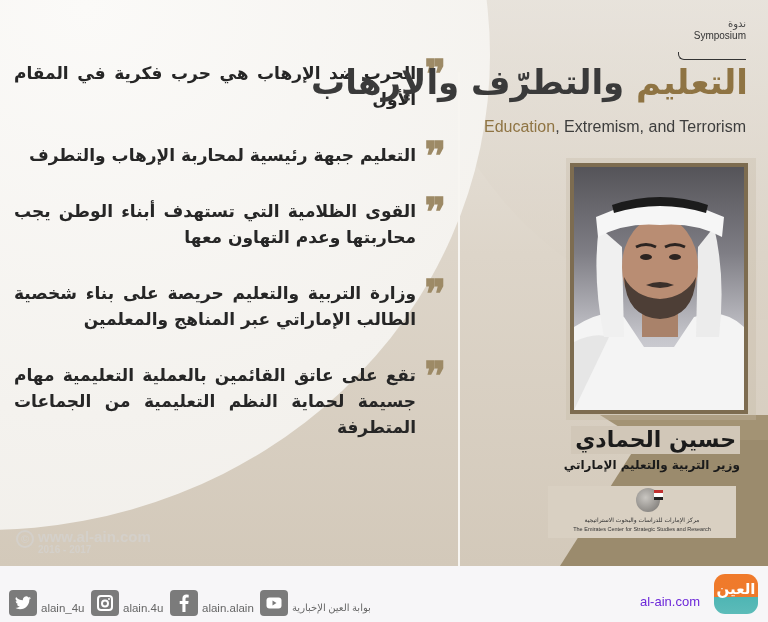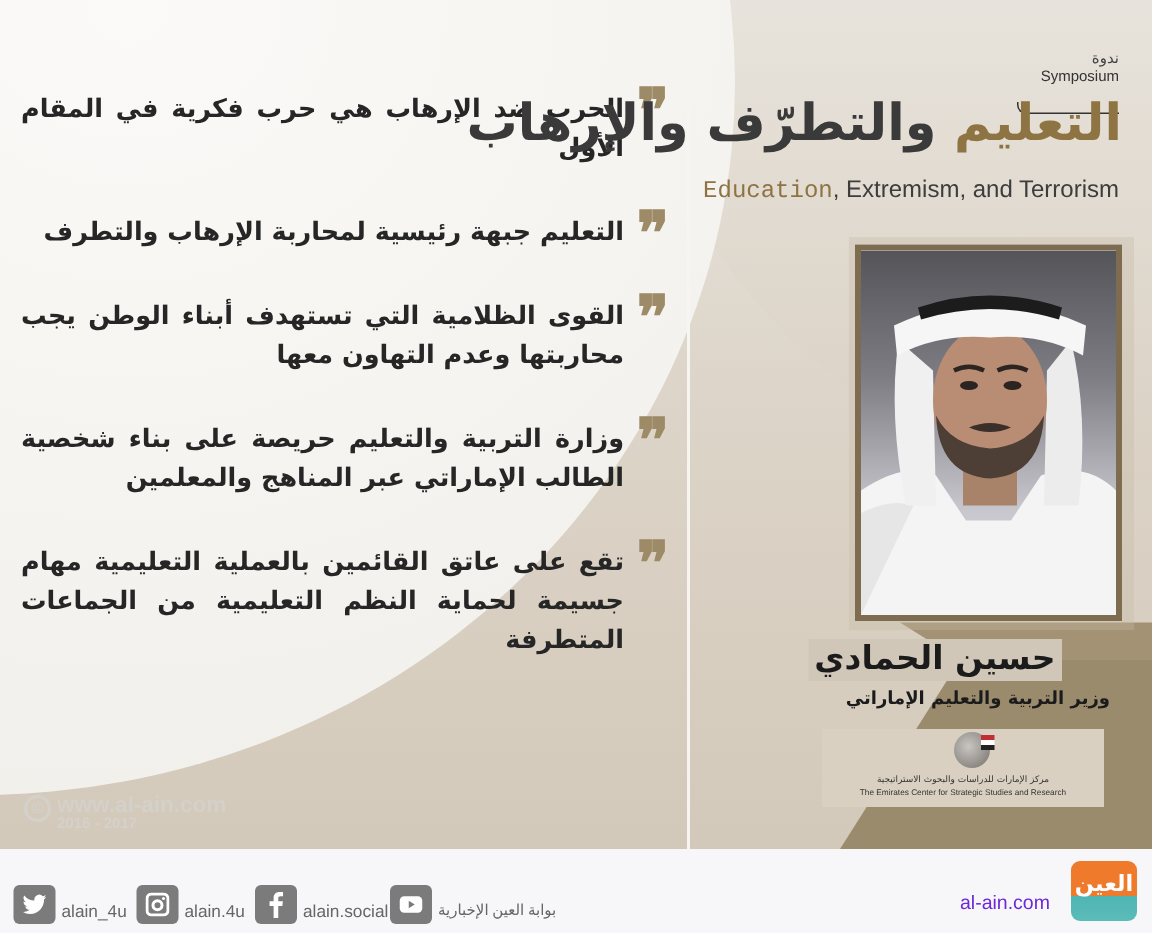--- a/index.html
+++ b/index.html
@@ -61,21 +61,21 @@
       position: absolute; right: 0; top: -6px;
       font-family: "DejaVu Serif", serif;
       font-size: 40px; line-height: 40px;
       color: #9d8a66;
       font-weight: bold;
       direction: ltr;
     }
 
     
     .symposium {
-      position: absolute; right: 22px; top: 18px; text-align: right; margin-top: 16px;
+      position: absolute; right: 22px; top: 18px; text-align: right;
     }
     .symposium .ar { font-size: 10px; color: #444; font-family: "DejaVu Sans", sans-serif; }
     .symposium .en { font-size: 10px; color: #333; font-family: "Liberation Sans", sans-serif; margin-top: 1px; text-align: center; }
     .symposium .rule {
       position: absolute; right: 0; top: 34px; width: 68px; height: 8px;
       border-bottom: 1.5px solid #333; border-left: 1.5px solid #333;
       border-bottom-left-radius: 6px;
     }
     .title-ar {
       position: absolute; right: 20px; top: 62px;
@@ -85,37 +85,37 @@
       letter-spacing: 0px;
       color: #3a3a3a;
       white-space: nowrap;
     }
     .title-ar .accent { color: #8f7443; }
     .title-en {
       position: absolute; right: 22px; top: 118px;
       font-family: "Liberation Sans", sans-serif;
       font-size: 16px; color: #3d3d3d; white-space: nowrap;
     }
-    .title-en .accent { color: #8f7443; font-family: Liberation Mono, monospace; }
+    .title-en .accent { color: #8f7443; }
 
     
     .photo-frame {
       position: absolute; left: 570px; top: 163px; width: 178px; height: 251px;
       border: 4px solid #7d6c50;
       background: #fff;
       overflow: hidden;
     }
     .photo-bg {
       position: absolute; inset: 0;
       background: linear-gradient(180deg, #555459 0%, #7e7d84 35%, #c5c5cb 70%, #e5e5ea 100%);
     }
     .photo-person { position: absolute; left: 0; top: 0; width: 170px; height: 243px; }
 
     .name-block {
-      position: absolute; right: 28px; top: 426px; text-align: left; direction: rtl;
+      position: absolute; right: 28px; top: 426px; text-align: right; direction: rtl;
     }
     .name {
       display: inline-block;
       font-family: "DejaVu Sans", sans-serif; font-weight: bold;
       font-size: 22px; color: #1b1b1b; line-height: 28px;
       background: #d1c7b8; padding: 0 4px;
     }
     .role {
       display: block;
       margin-top: 2px;
@@ -300,29 +300,29 @@
         </svg>
     </div>
     <span class="lbl">alain.4u</span>
   </div>
   <div class="social" style="left:170px;">
     <div class="ico">
       <svg width="10" height="18" viewBox="0 0 10 18">
           <path fill="#fff" d="M6.5 18V10h2.7l.4-3.1H6.5V5c0-.9.3-1.5 1.6-1.5H9.7V.7A22 22 0 0 0 7.3.6C5 .6 3.4 2 3.4 4.6v2.3H.7V10h2.7v8z"></path>
         </svg>
     </div>
-    <span class="lbl">alain.social</span>
+    <span class="lbl">alain.alain</span>
   </div>
   <div class="social" style="left:260px;">
     <div class="ico">
       <svg width="16" height="12" viewBox="0 0 16 12">
           <rect x="0.5" y="0.5" width="15" height="11" rx="3" fill="#fff"></rect>
           <polygon points="6.5,3.5 6.5,8.5 10.5,6" fill="#7b7b7b"></polygon>
         </svg>
     </div>
     <span class="lbl ar">بوابة العين الإخبارية</span>
   </div>
 
-  <div class="alain-logo" style="top:8px;">
+  <div class="alain-logo" style="top:8px;border-radius:11px;">
     <span class="txt">العين</span>
   </div>
 </div>
 <div class="site">al-ain.com</div>
 
 </body></html>

